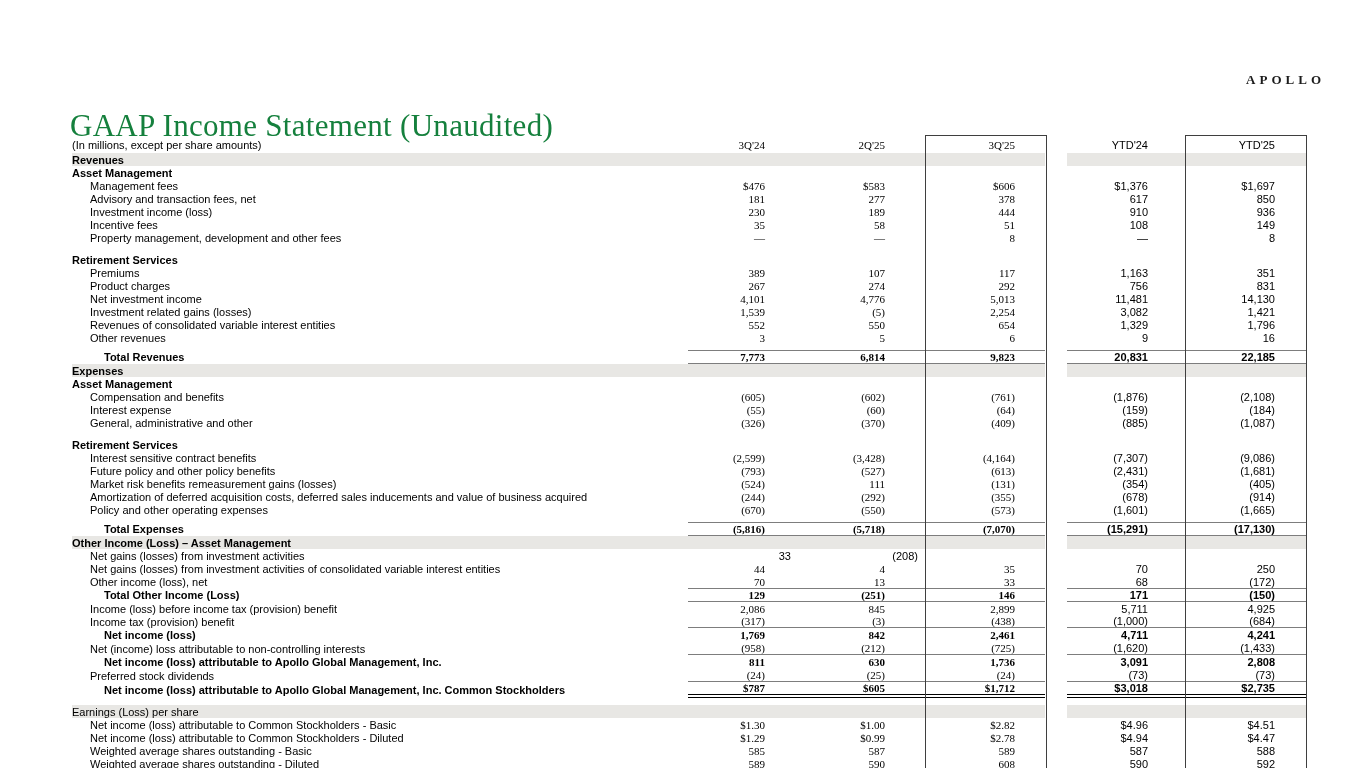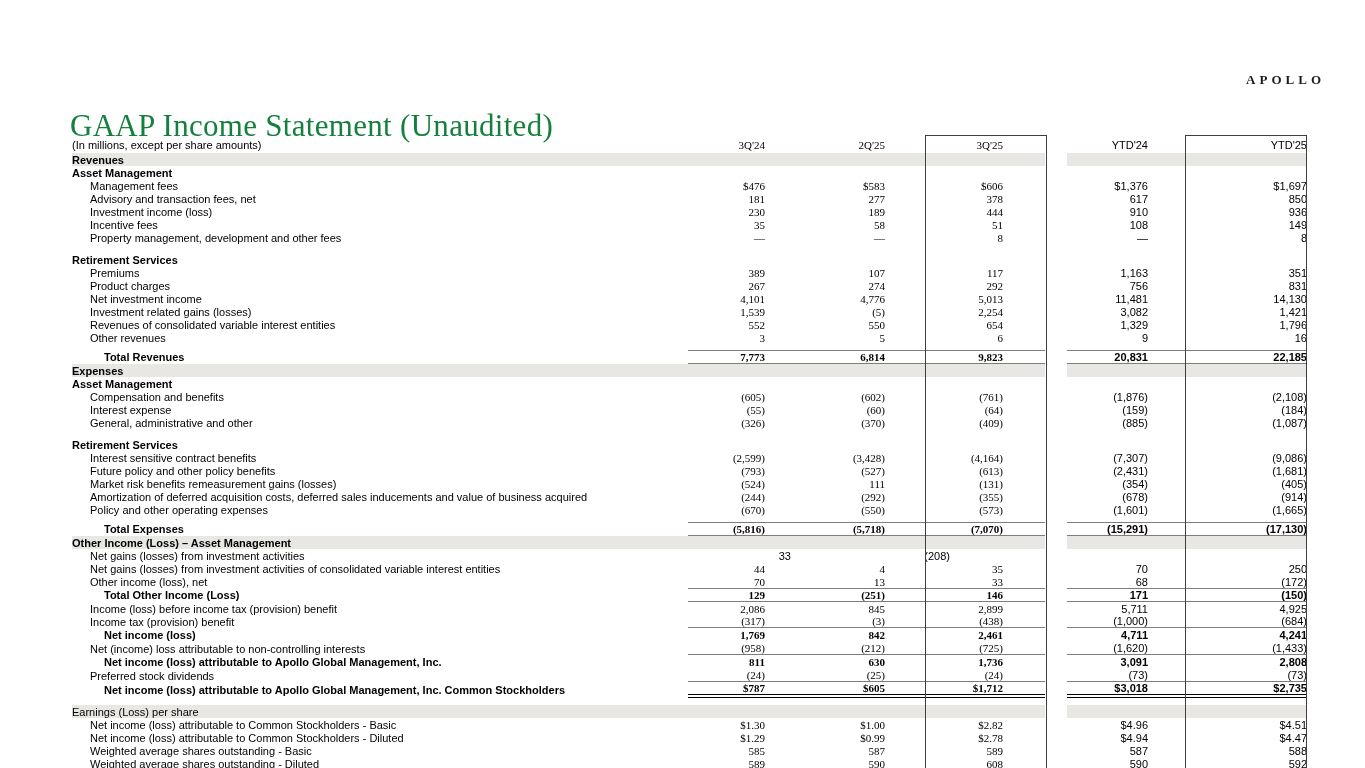--- a/index.html
+++ b/index.html
@@ -16,25 +16,25 @@
   .row.tall{height:14px;}
   .row.xtall{height:16px;}
   .row.hdr{height:17px;align-items:center;}
   .spacer{height:9px;}
   .seg-l{display:flex;align-items:center;height:100%;flex:none;}
   .gap{width:22px;flex:none;height:100%;}
   .lbl{width:616px;flex:none;box-sizing:border-box;overflow:hidden;}
   .i1{padding-left:18px;}
   .i2{padding-left:32px;}
   .vq{display:flex;width:357px;flex:none;box-sizing:border-box;height:100%;align-items:center;font-family:Liberation Serif, serif;}
-  .vy{display:flex;width:240px;flex:none;box-sizing:border-box;height:100%;align-items:center;gap:32px;}
+  .vy{display:flex;width:240px;flex:none;box-sizing:border-box;height:100%;align-items:center;}
   .c1,.c2,.c3,.c4,.c5{flex:none;box-sizing:border-box;text-align:right;}
   .c1{width:77px;}
   .c2{width:120px;}
-  .c3{width:160px;padding-right:42px;}
+  .c3{width:160px;padding-right:30px;}
   .c4{width:81px;}
   .c5{width:159px;padding-right:32px;}
   .bold,.secb .lbl{font-weight:bold;}
   .band .seg-l,.band .vy{background:var(--band,#e8e7e4);}
   .ra .vq,.ra .vy{border-top:1px solid var(--rule,#7d7d7d);}
   .rb .vq,.rb .vy{border-bottom:1px solid var(--rule,#7d7d7d);}
   .db .vq,.db .vy{border-bottom:4px double #000;}
   .colbox{position:absolute;top:-1px;height:636px;width:120px;
           border:1px solid var(--boxb,#3f3f3f);pointer-events:none;background:transparent;}
   .colbox.q{left:853px;}

